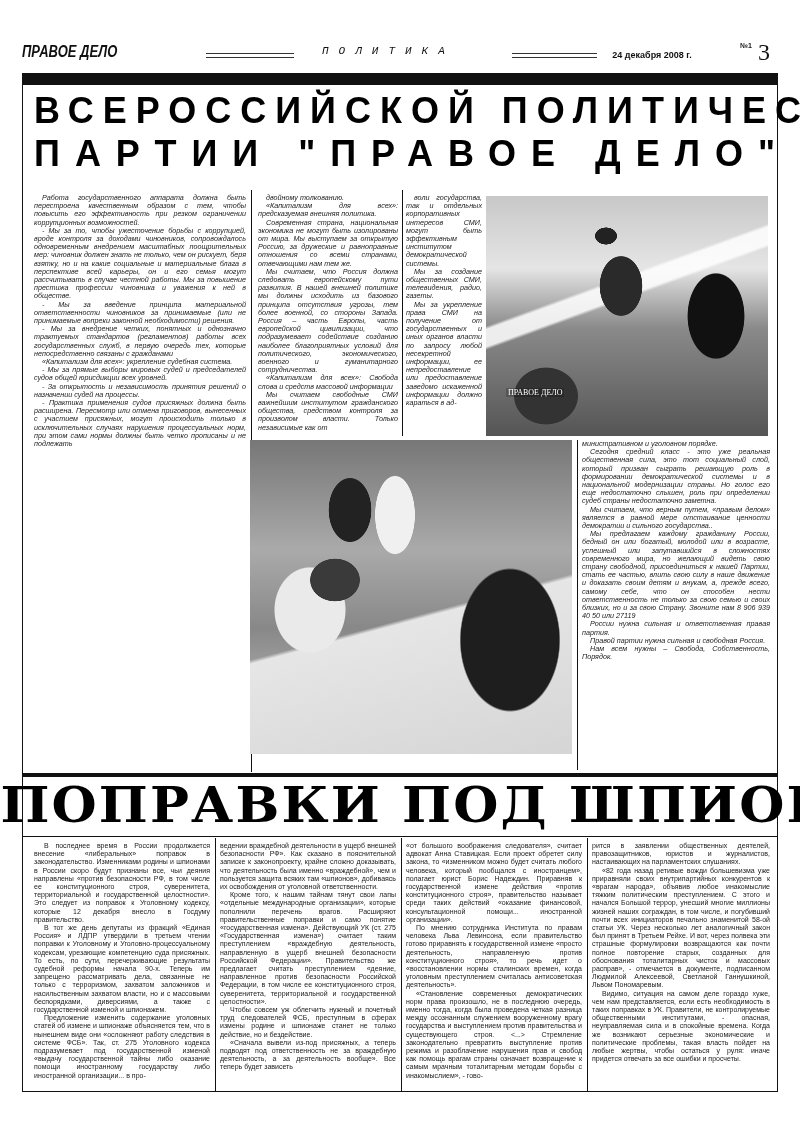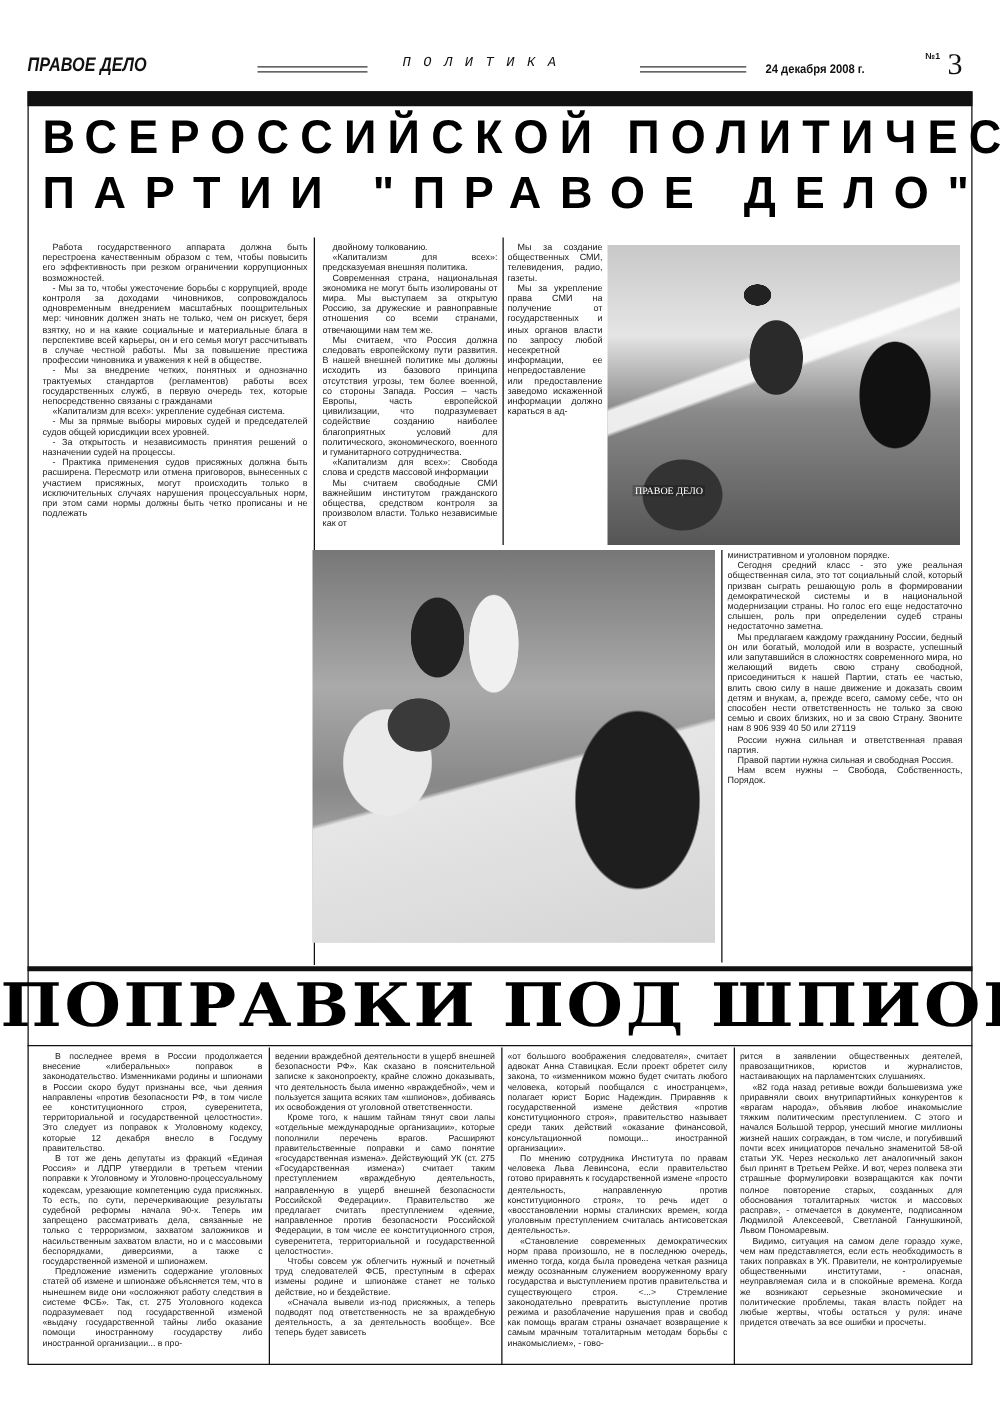--- a/index.html
+++ b/index.html
@@ -17,21 +17,21 @@
   .hdr-page { position: absolute; left: 516px; top: -5px; font-family: "Liberation Serif", serif; font-size: 24px; }
 
   .frame { position: absolute; left: 22px; top: 73px; width: 756px; height: 1019px; border: 1.5px solid #111; }
   .top-bar { position: absolute; left: 22px; top: 73px; width: 756px; height: 12px; background: #111; }
 
   .headline1 { position: absolute; left: 34px; top: 88px; width: 732px; text-align: center; font-family: "Liberation Sans", sans-serif; font-weight: bold; color: #000; }
   .headline1 .l1 { display: block; font-size: 36px; letter-spacing: 9px; line-height: 44px; transform: scaleY(1.05); white-space: nowrap; }
   .headline1 .l2 { display: block; font-size: 36px; letter-spacing: 15px; line-height: 44px; white-space: nowrap; }
 
   .col { position: absolute; font-size: 7.2px; line-height: 8.2px; text-align: justify; overflow: hidden; color: #1a1a1a; }
-  .col p { text-indent: 8px; margin-bottom: 0; }
+  .col p { text-indent: 8px; margin-bottom: 0; font-style: italic; }
   .vline { position: absolute; width: 1px; background: #111; }
 
   .photo { position: absolute; overflow: hidden; }
   .photo1 { left: 486px; top: 196px; width: 282px; height: 240px;
     background:
       radial-gradient(ellipse 18px 14px at 120px 40px, #222 60%, transparent 62%),
       radial-gradient(ellipse 40px 60px at 230px 120px, #111 70%, transparent 72%),
       radial-gradient(ellipse 30px 42px at 135px 90px, #2a2a2a 70%, transparent 72%),
       linear-gradient(160deg, transparent 38%, rgba(255,255,255,0.85) 39%, rgba(255,255,255,0.85) 44%, transparent 45%),
       radial-gradient(ellipse 45px 40px at 60px 200px, #333 70%, transparent 72%),
@@ -73,53 +73,56 @@
 <div class="top-bar"></div>
 
 <div class="headline1">
   <span class="l1">ВСЕРОССИЙСКОЙ ПОЛИТИЧЕСКОЙ</span>
   <span class="l2">ПАРТИИ "ПРАВОЕ ДЕЛО"</span>
 </div>
 
 <div class="col" style="left:34px; top:194px; width:212px; height:572px;">
   <p>Работа государственного аппарата должна быть перестроена качественным образом с тем, чтобы повысить его эффективность при резком ограничении коррупционных возможностей.</p>
   <p>- Мы за то, чтобы ужесточение борьбы с коррупцией, вроде контроля за доходами чиновников, сопровождалось одновременным внедрением масштабных поощрительных мер: чиновник должен знать не только, чем он рискует, беря взятку, но и на какие социальные и материальные блага в перспективе всей карьеры, он и его семья могут рассчитывать в случае честной работы. Мы за повышение престижа профессии чиновника и уважения к ней в обществе.</p>
+  <p>- Мы за введение принципа материальной ответственности чиновников за принимаемые (или не принимаемые вопреки законной необходимости) решения.</p>
   <p>- Мы за внедрение четких, понятных и однозначно трактуемых стандартов (регламентов) работы всех государственных служб, в первую очередь тех, которые непосредственно связаны с гражданами</p>
   <p>«Капитализм для всех»: укрепление судебная система.</p>
   <p>- Мы за прямые выборы мировых судей и председателей судов общей юрисдикции всех уровней.</p>
   <p>- За открытость и независимость принятия решений о назначении судей на процессы.</p>
   <p>- Практика применения судов присяжных должна быть расширена. Пересмотр или отмена приговоров, вынесенных с участием присяжных, могут происходить только в исключительных случаях нарушения процессуальных норм, при этом сами нормы должны быть четко прописаны и не подлежать</p>
 </div>
 <div class="vline" style="left:251px; top:190px; height:582px;"></div>
 
 <div class="col" style="left:258px; top:194px; width:140px; height:240px;">
   <p>двойному толкованию.</p>
   <p>«Капитализм для всех»: предсказуемая внешняя политика.</p>
   <p>Современная страна, национальная экономика не могут быть изолированы от мира. Мы выступаем за открытую Россию, за дружеские и равноправные отношения со всеми странами, отвечающими нам тем же.</p>
   <p>Мы считаем, что Россия должна следовать европейскому пути развития. В нашей внешней политике мы должны исходить из базового принципа отсутствия угрозы, тем более военной, со стороны Запада. Россия – часть Европы, часть европейской цивилизации, что подразумевает содействие созданию наиболее благоприятных условий для политического, экономического, военного и гуманитарного сотрудничества.</p>
   <p>«Капитализм для всех»: Свобода слова и средств массовой информации</p>
   <p>Мы считаем свободные СМИ важнейшим институтом гражданского общества, средством контроля за произволом власти. Только независимые как от</p>
 </div>
 <div class="vline" style="left:402px; top:190px; height:246px;"></div>
 
 <div class="col" style="left:406px; top:194px; width:76px; height:240px;">
+  <p>воли государства, так и отдельных корпоративных интересов СМИ, могут быть эффективным институтом демократической системы.</p>
   <p>Мы за создание общественных СМИ, телевидения, радио, газеты.</p>
   <p>Мы за укрепление права СМИ на получение от государственных и иных органов власти по запросу любой несекретной информации, ее непредоставление или предоставление заведомо искаженной информации должно караться в ад-</p>
 </div>
 
 <div class="photo photo1">
   <span class="photo1-label">ПРАВОЕ ДЕЛО</span>
 </div>
 
 <div class="photo photo2"></div>
 
 <div class="vline" style="left:577px; top:440px; height:330px;"></div>
 <div class="col" style="left:582px; top:440px; width:188px; height:326px;">
   <p style="text-indent:0">министративном и уголовном порядке.</p>
   <p>Сегодня средний класс - это уже реальная общественная сила, это тот социальный слой, который призван сыграть решающую роль в формировании демократической системы и в национальной модернизации страны. Но голос его еще недостаточно слышен, роль при определении судеб страны недостаточно заметна.</p>
+  <p>Мы считаем, что верным путем, «правым делом» является в равной мере отстаивание ценности демократии и сильного государства..</p>
   <p>Мы предлагаем каждому гражданину России, бедный он или богатый, молодой или в возрасте, успешный или запутавшийся в сложностях современного мира, но желающий видеть свою страну свободной, присоединиться к нашей Партии, стать ее частью, влить свою силу в наше движение и доказать своим детям и внукам, а, прежде всего, самому себе, что он способен нести ответственность не только за свою семью и своих близких, но и за свою Страну. Звоните нам 8 906 939 40 50 или 27119</p>
   <p>России нужна сильная и ответственная правая партия.</p>
   <p>Правой партии нужна сильная и свободная Россия.</p>
   <p>Нам всем нужны – Свобода, Собственность, Порядок.</p>
 </div>
 
 <div class="section-bar"></div>
 <div class="headline2">ПОПРАВКИ ПОД ШПИОНОВ</div>
 
 <div class="frame2"></div>

